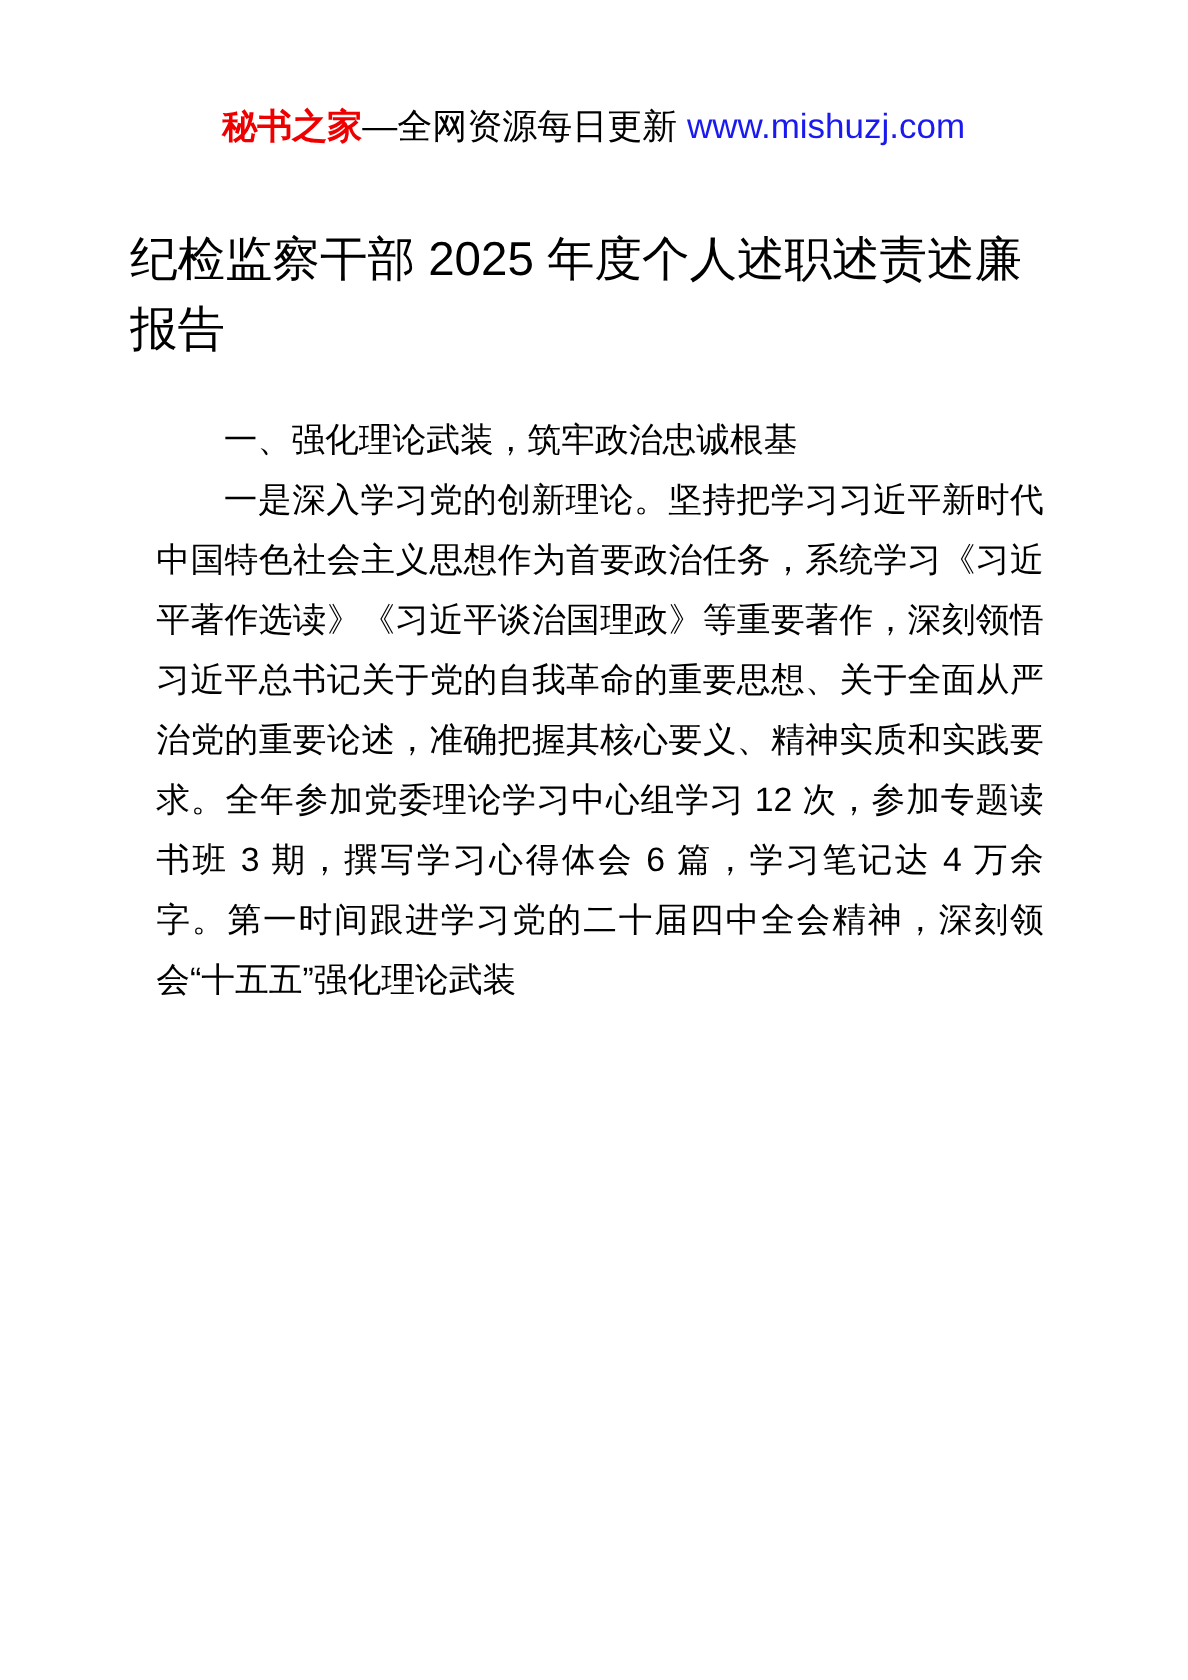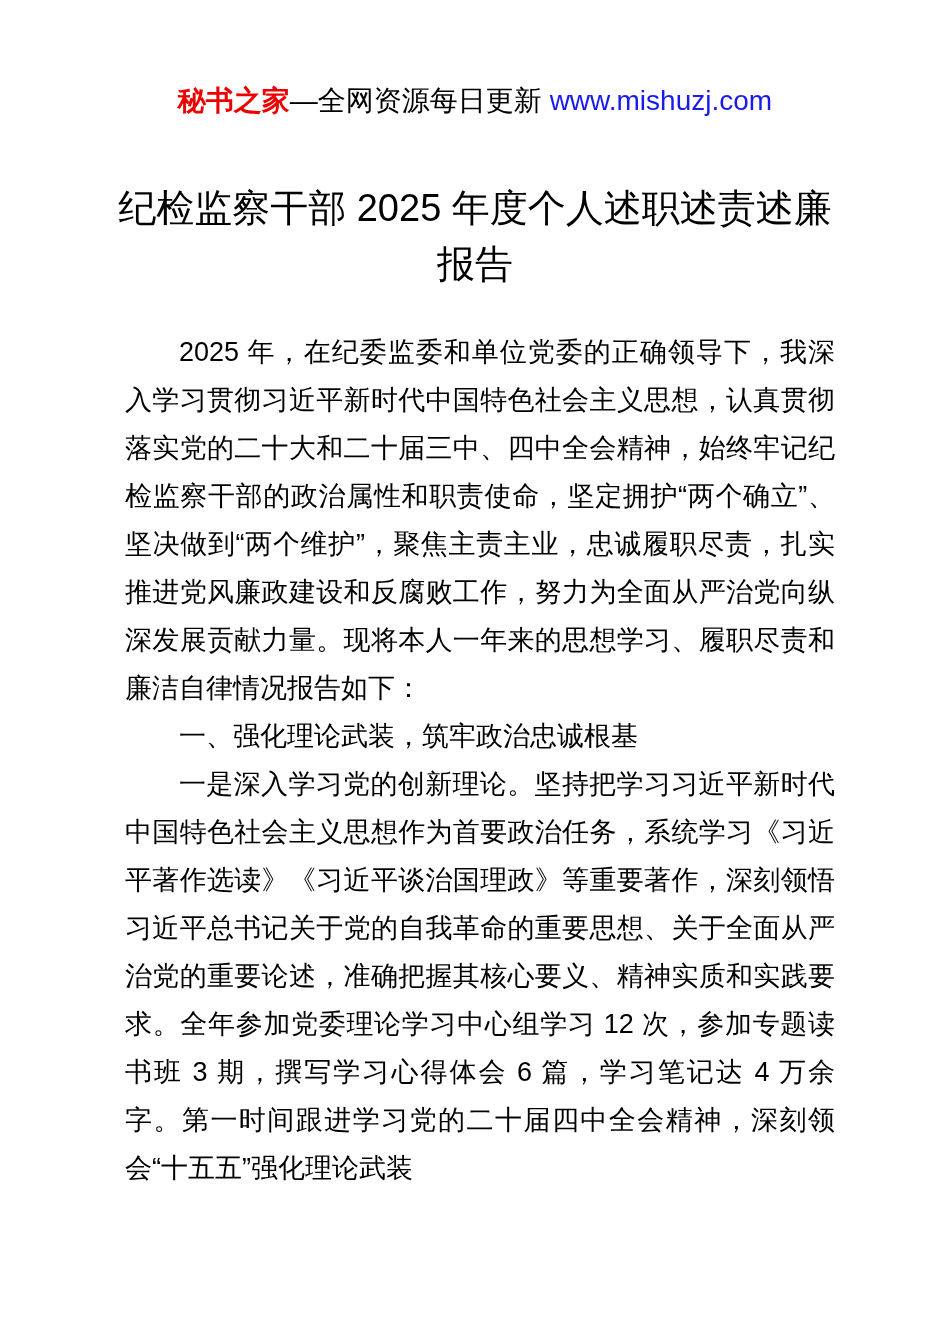--- a/index.html
+++ b/index.html
@@ -33,21 +33,20 @@
   }
   .promo-header .tagline {
     color: #000000;
   }
   .promo-header .url {
     color: #1a1aee;
   }
   .doc-title {
     margin-top: 62px;
     padding: 0 104px;
-    text-align: center;
     font-size: 38px;
     line-height: 56px;
     font-weight: normal;
     color: #000000;
   }
   .doc-body {
     margin-top: 36px;
     padding: 0 115px 0 125px;
     font-size: 27px;
     line-height: 48px;
@@ -66,18 +65,17 @@
 
 <div class="page">
 
   <div class="promo-header">
     <span class="brand">秘书之家</span><span class="tagline">—全网资源每日更新 </span><span class="url">www.mishuzj.com</span>
   </div>
 
   <h1 class="doc-title">纪检监察干部 2025 年度个人述职述责述廉报告</h1>
 
   <div class="doc-body">
-      <p class="para"><span>2025 年，在纪委监委和单位党委的正确领导下，我深入学习贯彻习近平新时代中国特色社会主义思想，认真贯彻落实党的二十大和二十届三中、四中全会精神，始终牢记纪检监察干部的政治属性和职责使命，坚定拥护“两个确立”、坚决做到“两个维护”，聚焦主责主业，忠诚履职尽责，扎实推进党风廉政建设和反腐败工作，努力为全面从严治党向纵深发展贡献力量。现将本人一年来的思想学习、履职尽责和廉洁自律情况报告如下：</span></p>
       <p class="para heading"><span>一、强化理论武装，筑牢政治忠诚根基</span></p>
       <p class="para"><span class="bold">一是</span><span>深入学习党的创新理论。坚持把学习习近平新时代中国特色社会主义思想作为首要政治任务，系统学习《习近平著作选读》《习近平谈治国理政》等重要著作，深刻领悟习近平总书记关于党的自我革命的重要思想、关于全面从严治党的重要论述，准确把握其核心要义、精神实质和实践要求。全年参加党委理论学习中心组学习 12 次，参加专题读书班 3 期，撰写学习心得体会 6 篇，学习笔记达 4 万余字。</span><span class="bold">第一</span><span>时间跟进学习党的二十届四中全会精神，深刻领会“十五五”强化理论武装</span></p>
     </div>
 
 </div>
 
 </body></html>

